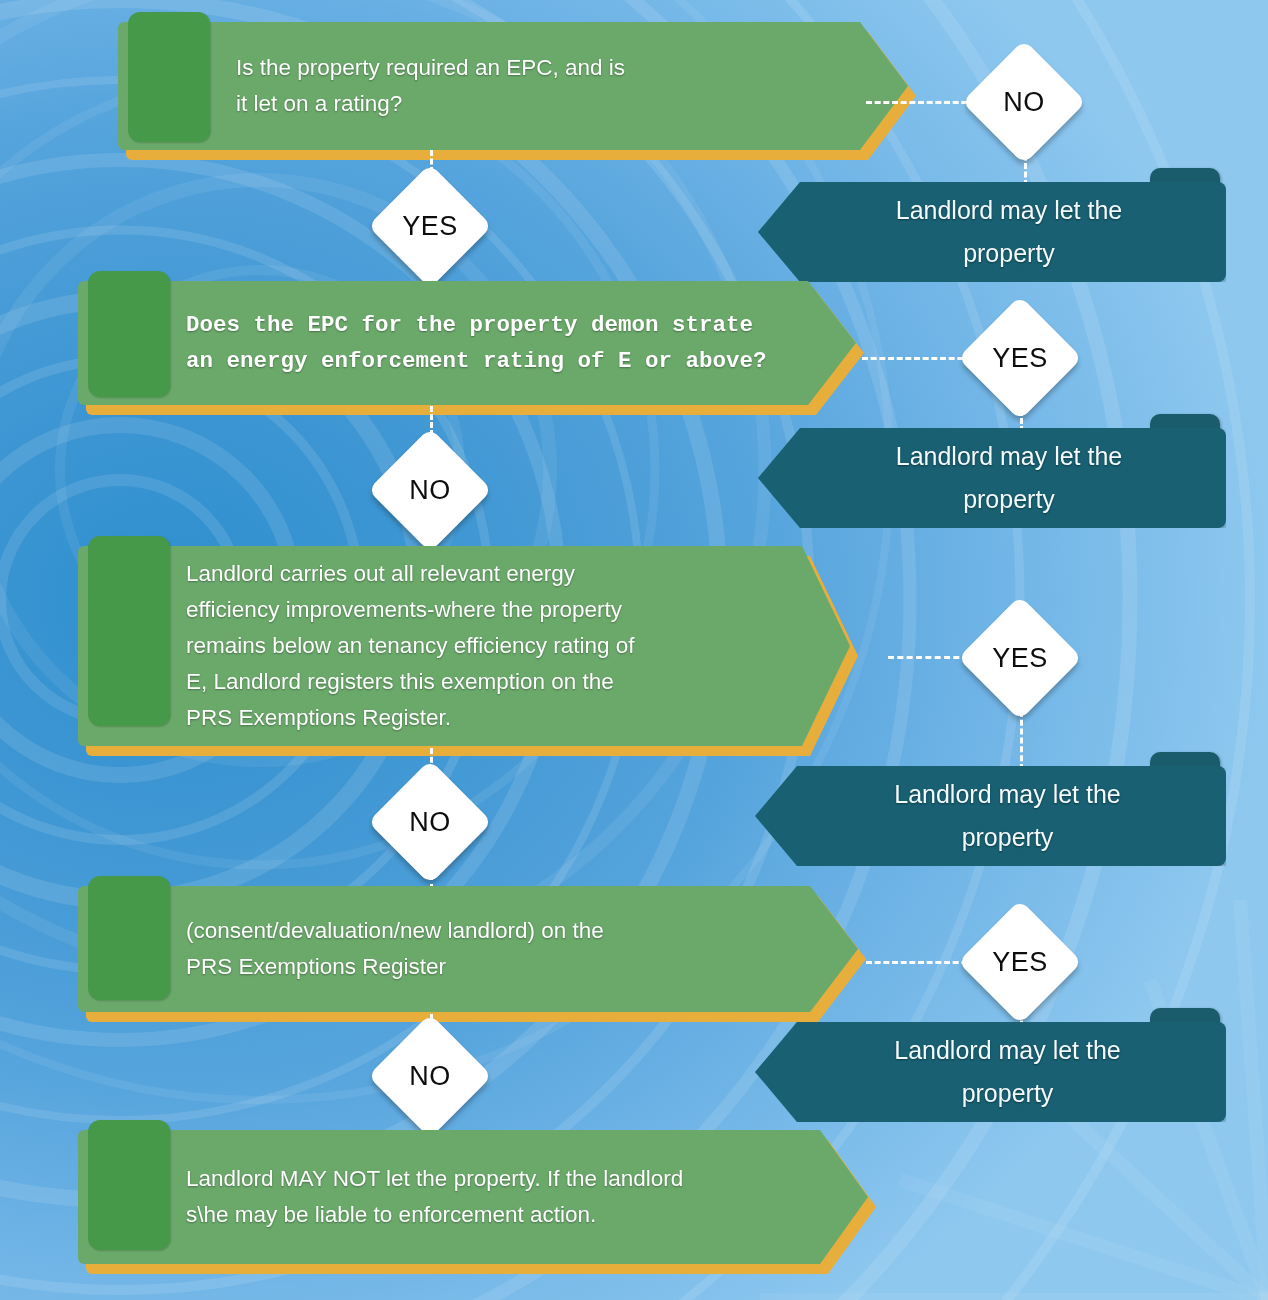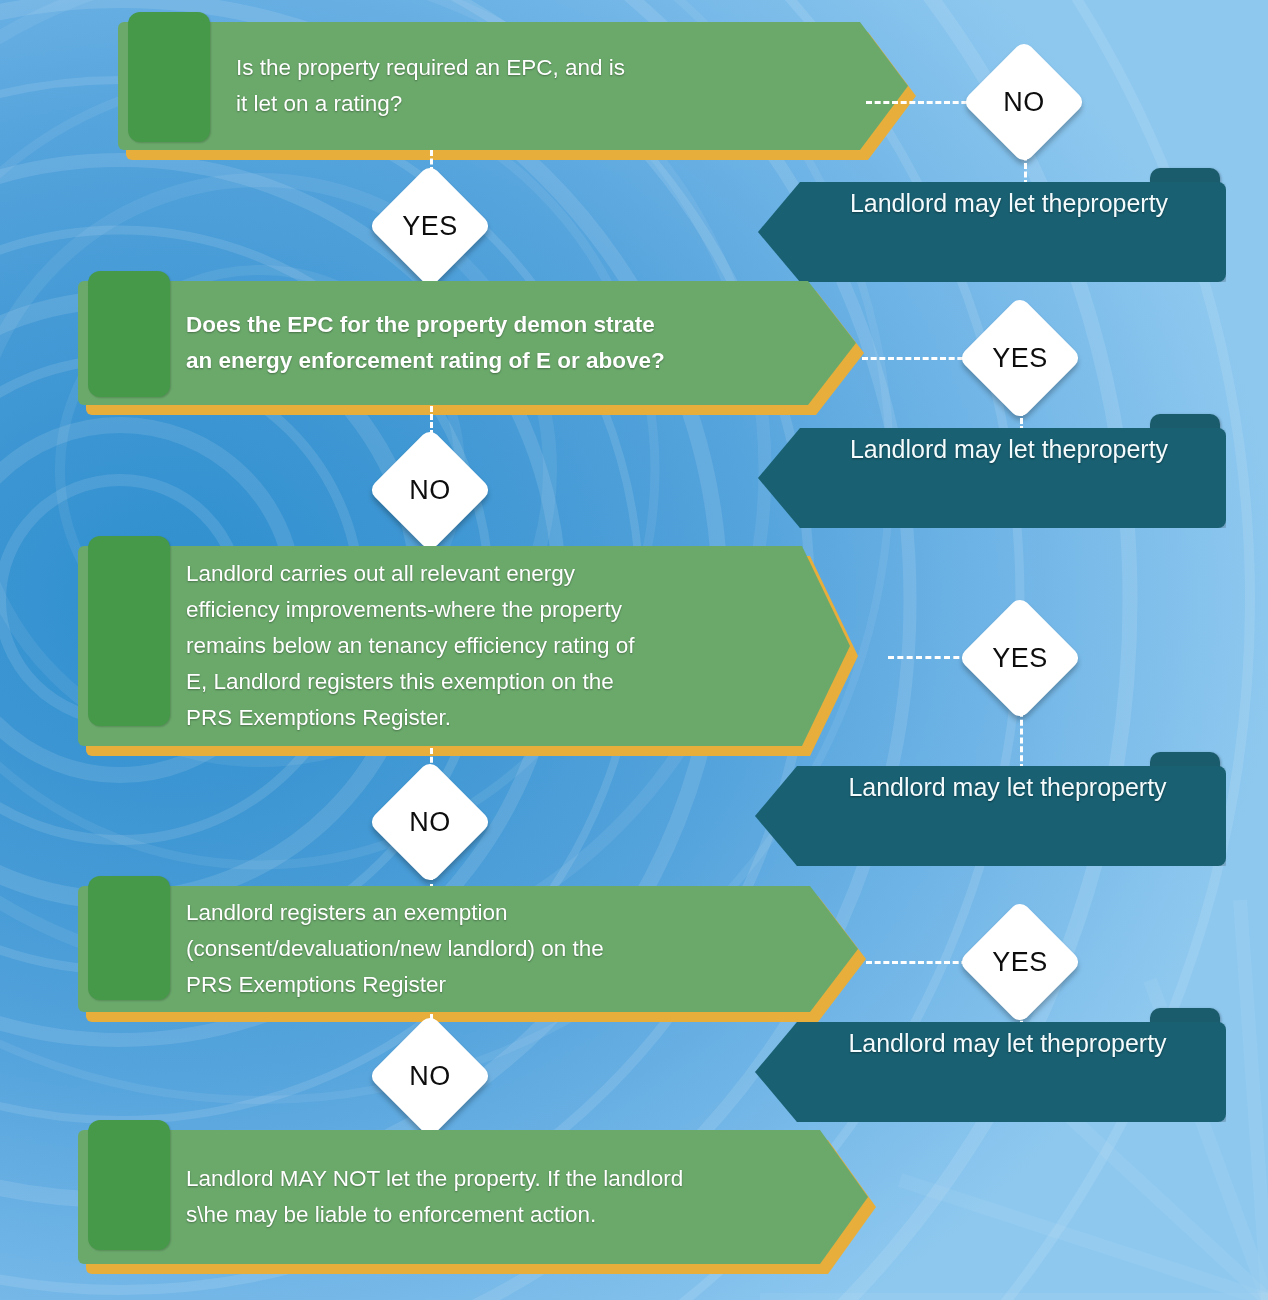--- a/index.html
+++ b/index.html
@@ -93,23 +93,23 @@
     clip-path: polygon(42px 0, 100% 0, 100% 100%, 42px 100%, 0 50%);
     border-radius: 8px;
     box-shadow: 2px 3px 5px rgba(0,0,0,0.22);
   }
   .teal-box .tb-text {
     position: absolute;
     left: 60px;
     right: 26px;
     top: 0; bottom: 0;
     display: flex;
-    flex-direction: row;
+    flex-direction: column;
     justify-content: center;
-    text-align: right;
+    text-align: center;
     color: #f4fbfd;
     font-size: 25px;
     line-height: 43px;
     text-shadow: 0 1px 2px rgba(0,0,0,0.4);
   }
 
   
   .diamond {
     position: absolute;
     width: 88px;
@@ -218,21 +218,21 @@
   <div class="diamond" style="left:386px; top:182px;">
     <div class="dm-text">YES</div>
   </div>
 
   <div class="conn-v" style="left:430px; top:268px; height:24px;"></div>
 
   <div class="green-box bold" style="left:78px; top:281px; width:778px; height:124px;">
     <div class="gb-shadow"></div>
     <div class="gb-body"></div>
     <div class="gb-tab" style="height:126px;"></div>
-    <div class="gb-text" style="left:108px;">
+    <div class="gb-text" style="left:108px;font-family:Liberation Mono, monospace;">
       <div>Does the EPC for the property demon strate</div>
       <div>an energy enforcement rating of E or above?</div>
     </div>
   </div>
 
   <div class="conn-h" style="left:862px; top:357px; width:110px;"></div>
 
   <div class="diamond" style="left:976px; top:314px;">
     <div class="dm-text">YES</div>
   </div>
@@ -292,21 +292,20 @@
     <div class="dm-text">NO</div>
   </div>
 
   <div class="conn-v" style="left:430px; top:864px; height:26px;"></div>
 
   <div class="green-box" style="left:78px; top:886px; width:780px; height:126px;">
     <div class="gb-shadow"></div>
     <div class="gb-body"></div>
     <div class="gb-tab" style="height:124px;"></div>
     <div class="gb-text" style="left:108px;">
-      <div>Landlord registers an exemption</div>
       <div>(consent/devaluation/new landlord) on the</div>
       <div>PRS Exemptions Register</div>
     </div>
   </div>
 
   <div class="conn-h" style="left:866px; top:961px; width:110px;"></div>
 
   <div class="diamond" style="left:976px; top:918px;">
     <div class="dm-text">YES</div>
   </div>

